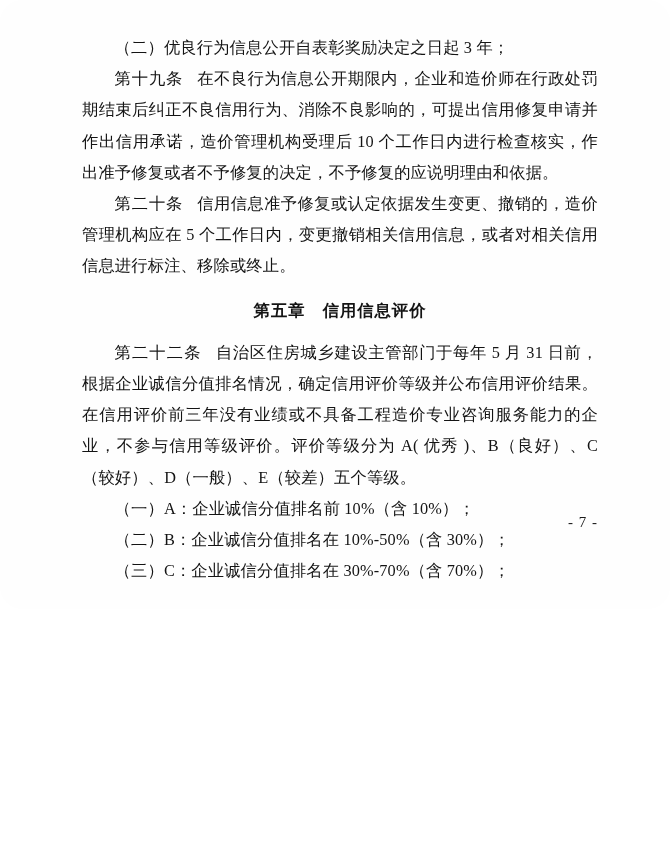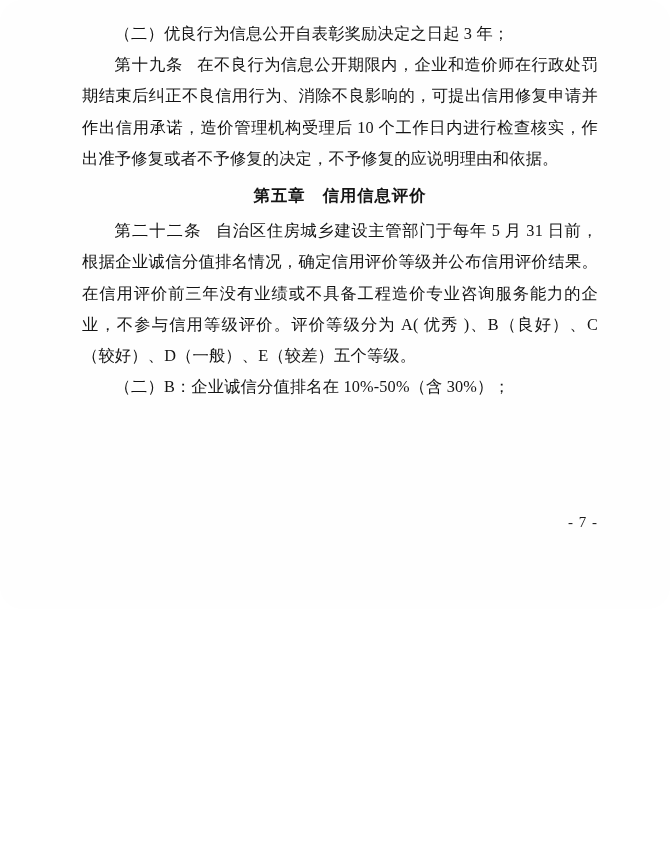--- a/index.html
+++ b/index.html
@@ -13,37 +13,37 @@
     overflow: hidden;
     font-family: "Liberation Serif", "DejaVu Serif", serif;
     color: #1a1a1a;
   }
   .page {
     position: relative;
     width: 670px;
     height: 609px;
     background: #fefefe;
     box-sizing: border-box;
-    padding: 18px 72px 0 82px;
+    padding: 32px 72px 0 82px;
     border-radius: 22px;
   }
   .doc-body {
     font-size: 16.3px;
     line-height: 31.2px;
     letter-spacing: 0.15px;
     text-align: justify;
     text-justify: inter-ideograph;
     color: #141414;
   }
   .para {
     margin: 0;
     text-indent: 2em;
   }
   .heading {
-    margin: 4px;
+    margin: 11px;
     text-align: center;
     font-weight: bold;
     letter-spacing: 1px;
   }
   .chapter-gap {
     height: 2px;
   }
   .bold {
     font-weight: normal;
     letter-spacing: 0.6px;
@@ -69,32 +69,41 @@
 
     <p class="para">
       <span>（二）优良行为信息公开自表彰奖励决定之日起 3 年；</span>
     </p>
 
 
     <p class="para">
       <span class="bold">第十九条</span><span class="sp"></span><span>在不良行为信息公开期限内，企业和造价师在行政处罚期结束后纠正不良信用行为、消除不良影响的，可提出信用修复申请并作出信用承诺，造价管理机构受理后 10 个工作日内进行检查核实，作出准予修复或者不予修复的决定，不予修复的应说明理由和依据。</span>
     </p>
 
+    <p class="para">
+      <span class="bold">第二十条</span><span class="sp"></span><span>信用信息准予修复或认定依据发生变更、撤销的，造价管理机构应在 5 个工作日内，变更撤销相关信用信息，或者对相关信用信息进行标注、移除或终止。</span>
+    </p>
 
 
     <div class="chapter-gap"></div>
 
     <p class="heading">第五章　信用信息评价</p>
 
     <p class="para">
       <span class="bold">第二十二条</span><span class="sp"></span><span>自治区住房城乡建设主管部门于每年 5 月 31 日前，根据企业诚信分值排名情况，确定信用评价等级并公布信用评价结果。在信用评价前三年没有业绩或不具备工程造价专业咨询服务能力的企业，不参与信用等级评价。评价等级分为 A( 优秀 )、B（良好）、C（较好）、D（一般）、E（较差）五个等级。</span>
     </p>
 
+    <p class="para">
+      <span>（一）A：企业诚信分值排名前 10%（含 10%）；</span>
+    </p>
 
     <p class="para">
       <span>（二）B：企业诚信分值排名在 10%-50%（含 30%）；</span>
     </p>
 
+    <p class="para">
+      <span>（三）C：企业诚信分值排名在 30%-70%（含 70%）；</span>
+    </p>
 
   </div>
 
   <div class="page-number">- 7 -</div>
 </div>
 
 </body></html>

